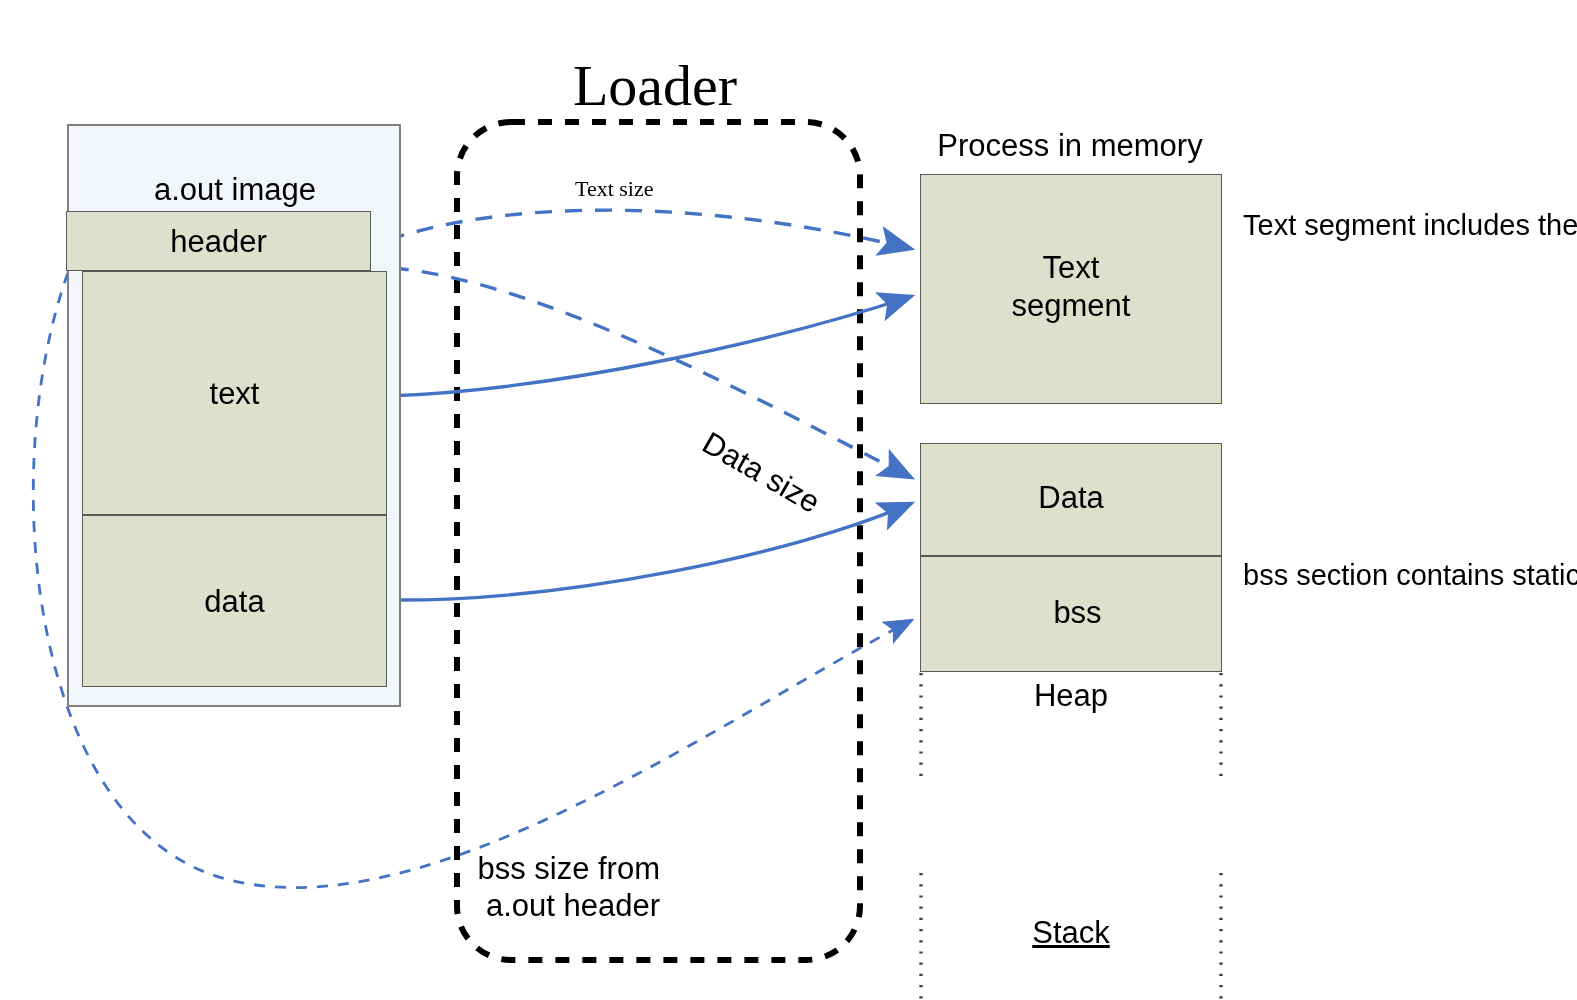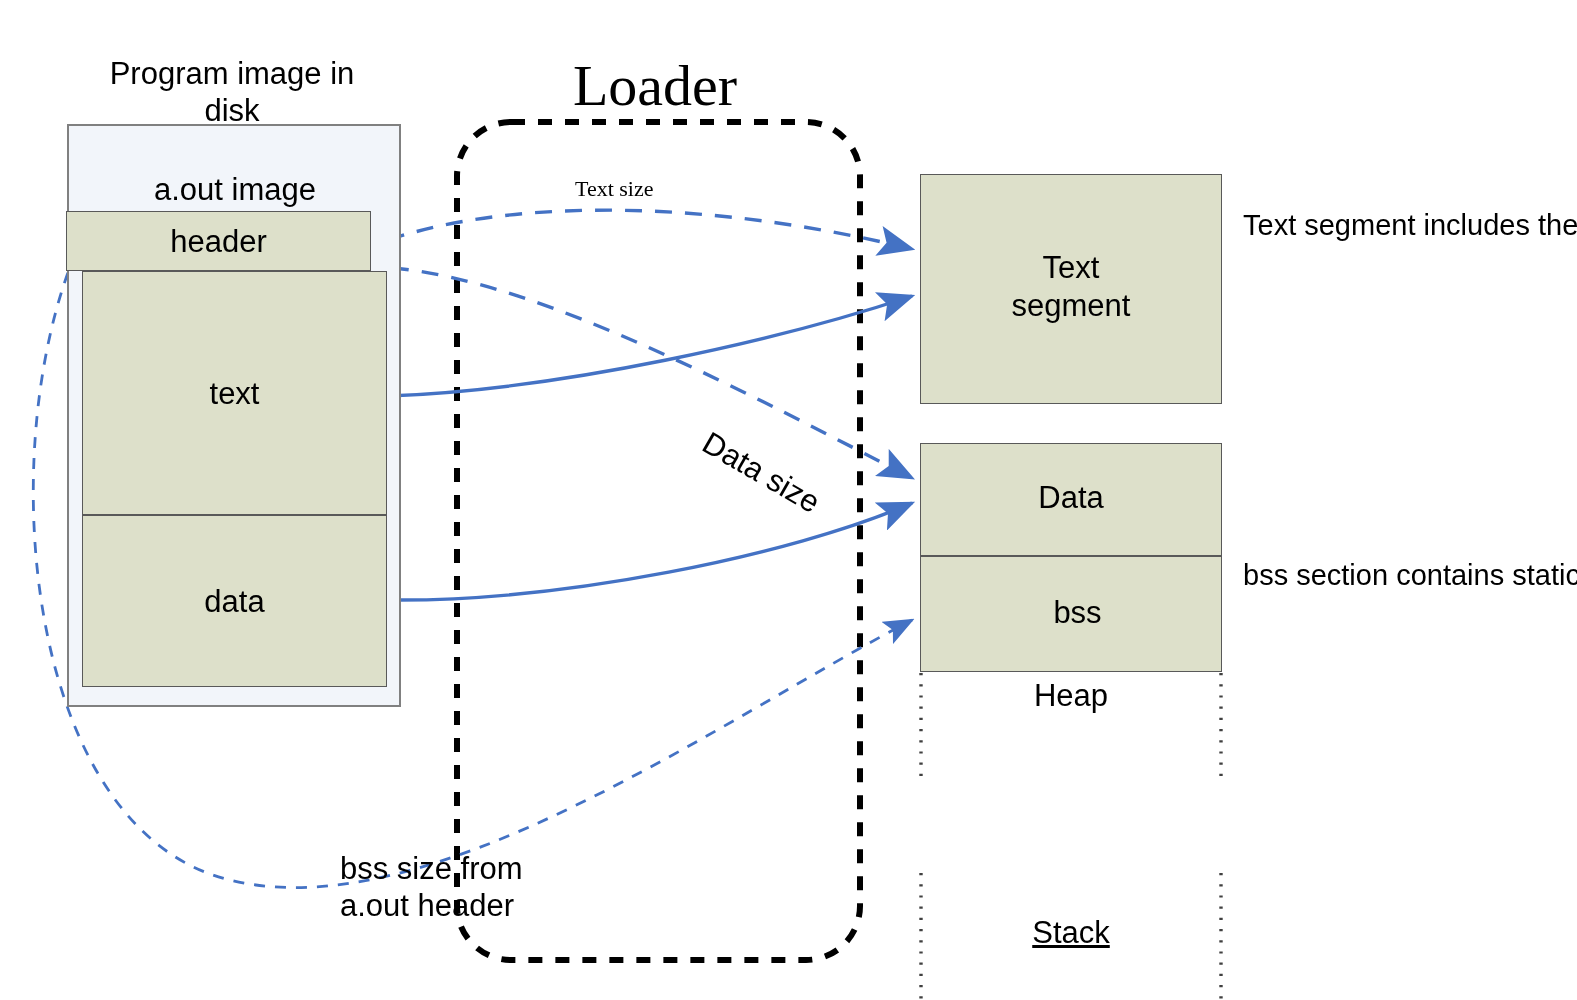--- a/index.html
+++ b/index.html
@@ -119,21 +119,21 @@
     left: 714px;
     top: 425px;
     transform: rotate(30deg);
     transform-origin: left top;
   }
   .lbl-bsssize {
     font-size: 31px;
     width: 320px;
     left: 340px;
     top: 851px;
-    text-align: left;
+    text-align: right;
   }
 
   
   .lbl-heap  { font-size: 31px; width: 302px; left: 920px; top: 678px; text-align: center; }
   .lbl-stack { font-size: 31px; width: 302px; left: 920px; top: 915px; text-align: center; text-decoration: underline; }
 </style>
 </head>
 <body>
 
 <div id="canvas">
@@ -158,25 +158,24 @@
     <path d="M 392,268 C 540,280 760,400 912,478" fill="none" stroke="#4472C4" stroke-width="3.4" stroke-dasharray="17 13" marker-end="url(#arw)"></path>
 
     <path d="M 388,396 C 560,390 780,340 912,296" fill="none" stroke="#4472C4" stroke-width="3.4" marker-end="url(#arw)"></path>
 
     <path d="M 388,600 C 560,602 790,556 912,503" fill="none" stroke="#4472C4" stroke-width="3.4" marker-end="url(#arw)"></path>
 
     <path d="M 84,234 C -10,430 20,830 230,880
              C 430,930 720,720 912,620" fill="none" stroke="#4472C4" stroke-width="2.8" stroke-dasharray="11 10" marker-end="url(#arw)"></path>
   </svg>
 
-  <div class="lbl t-center title-disk">Program image in
-disk</div>
 
   <div class="lbl t-center title-loader">Loader</div>
 
+  <div class="lbl t-center title-process">Process in memory</div>
 
   <div class="outer-file"></div>
 
   <div class="lbl t-center aout-label">a.out image</div>
 
   <div class="seg seg-header">
     <div class="seg-label" style="top:12px;">header</div>
   </div>
 
   <div class="seg seg-text">

